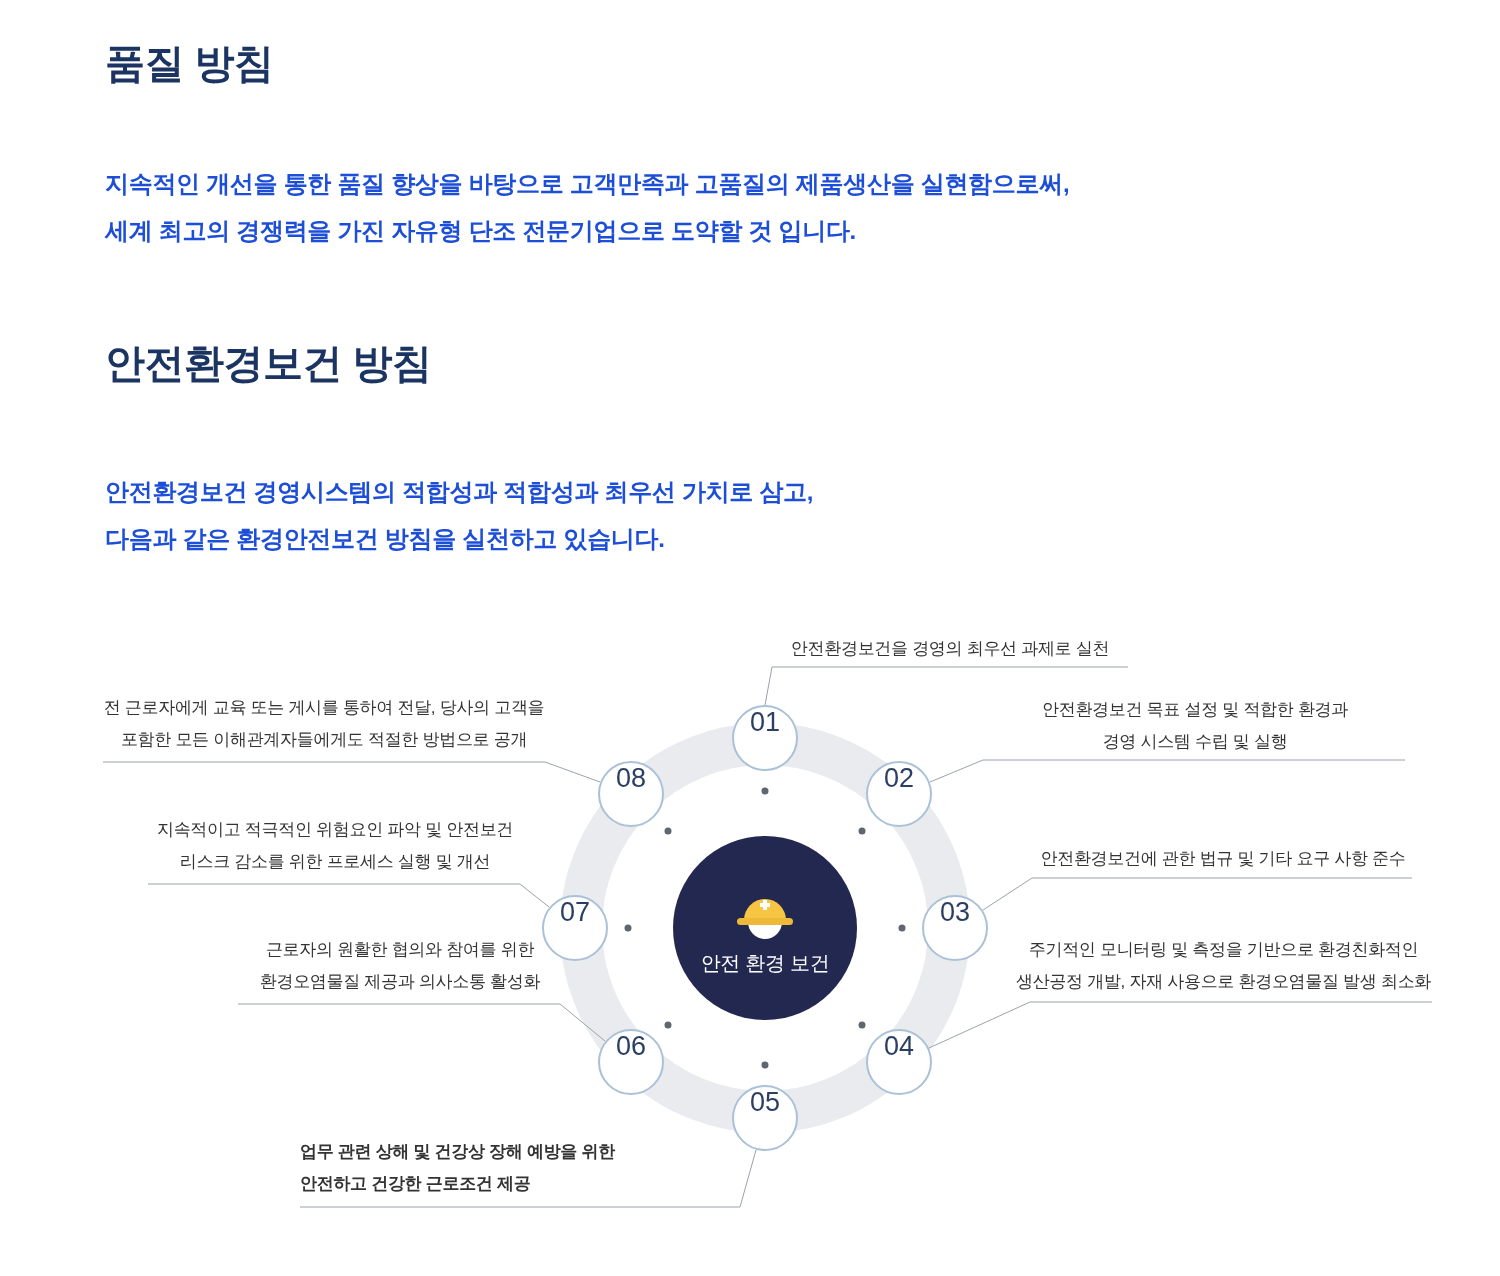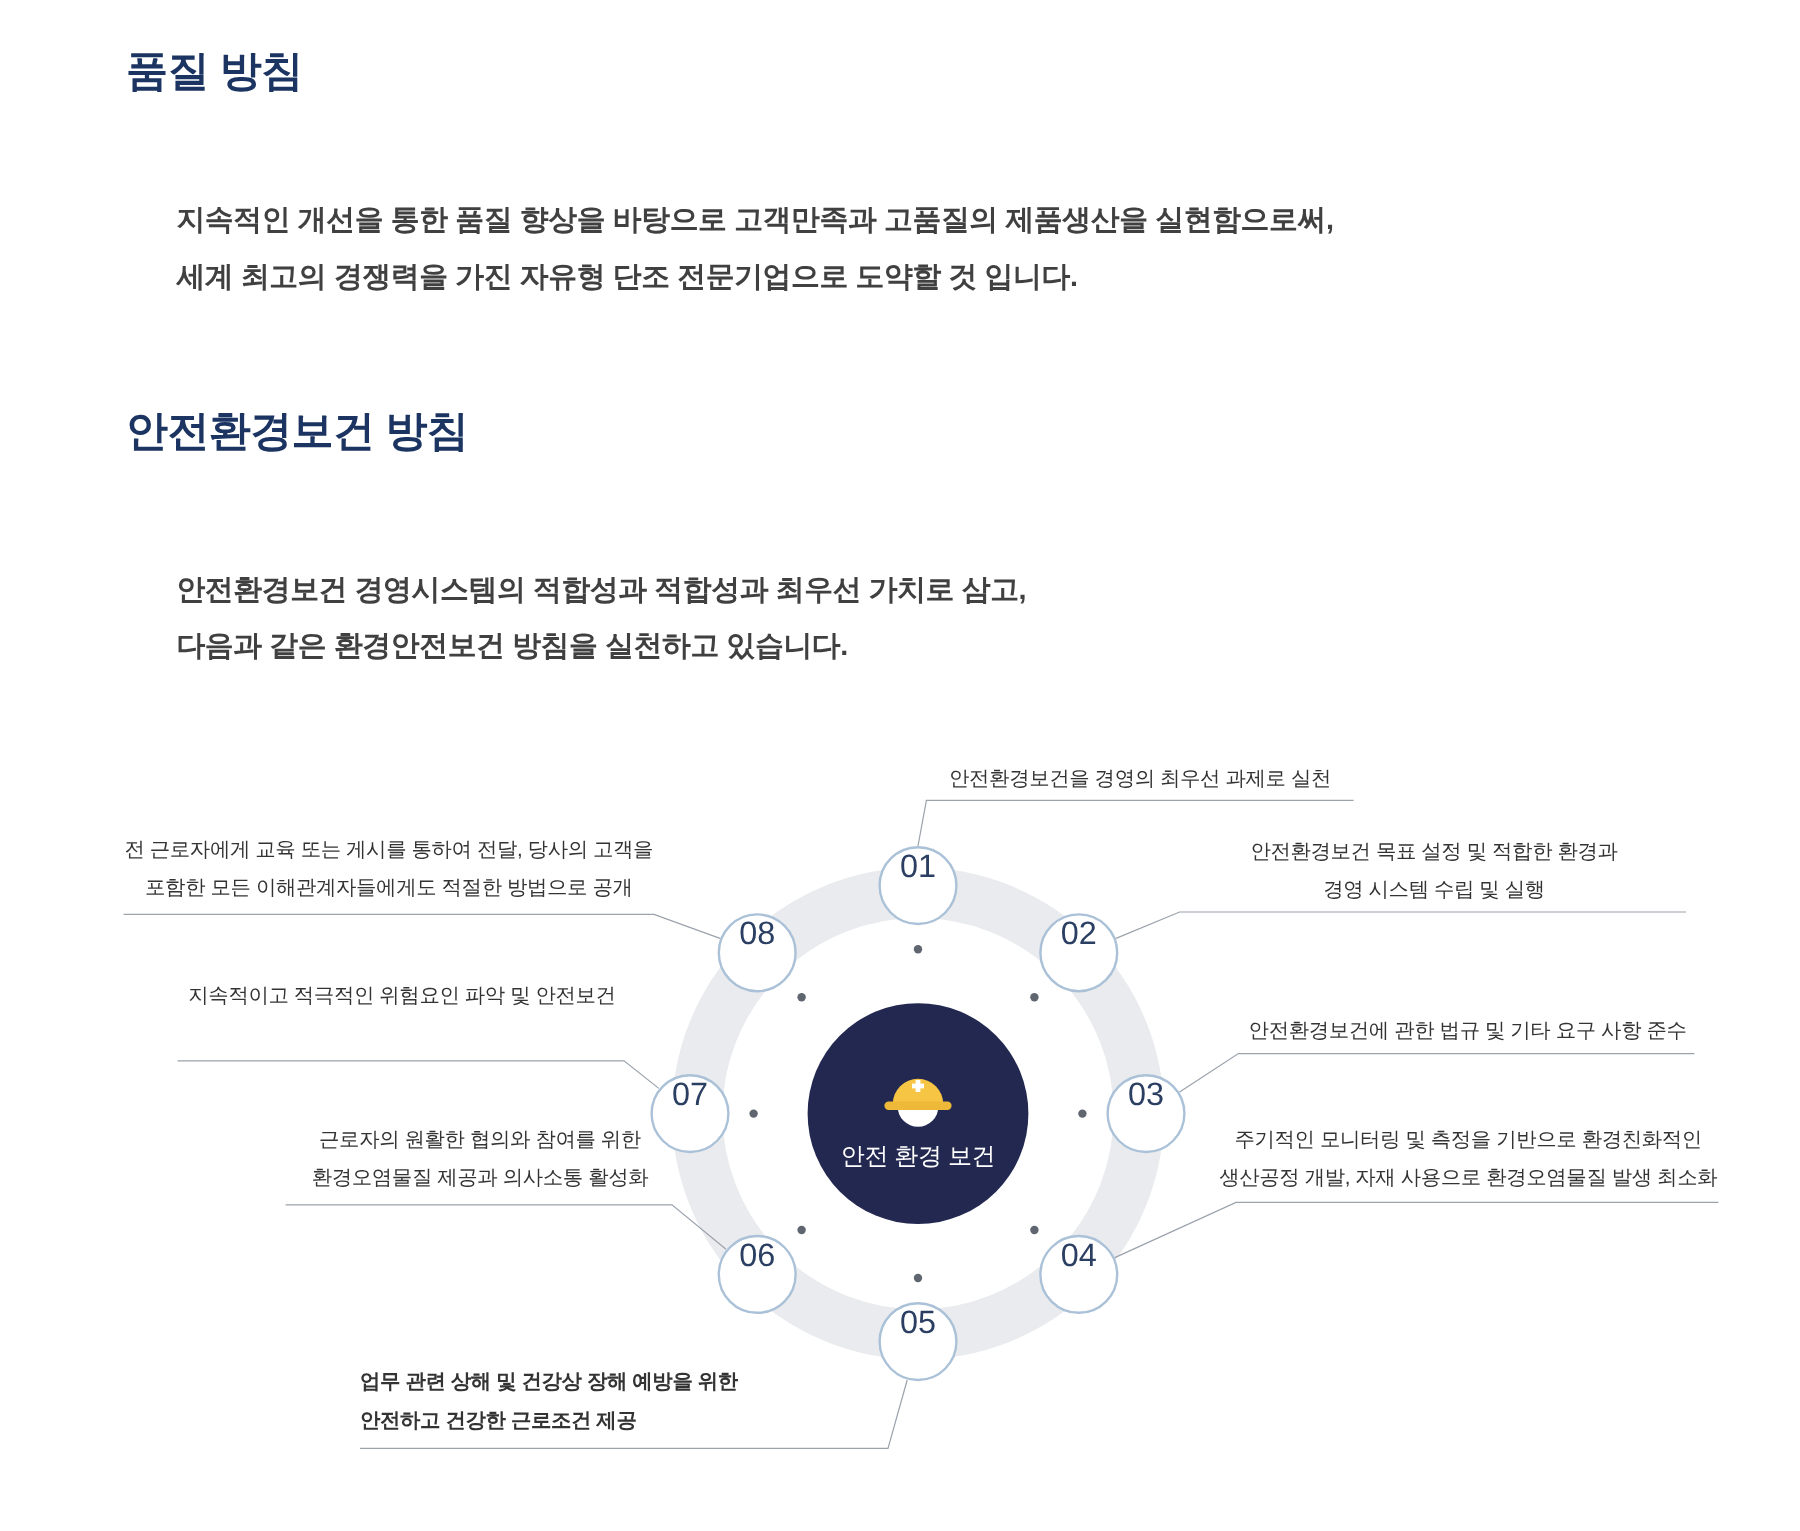--- a/index.html
+++ b/index.html
@@ -1,24 +1,24 @@
 <!DOCTYPE html>
 <html><head>
 <meta charset="utf-8">
 <style>
   * { margin:0; padding:0; box-sizing:border-box; }
   html,body { background:#ffffff; }
   body { font-family:"Liberation Sans","DejaVu Sans",sans-serif; }
   .page { position:relative; width:1500px; height:1276px; background:#ffffff; overflow:hidden; }
 
-  .section-title { position:absolute; left:105px; font-size:35px; font-weight:700; color:#1b3462; letter-spacing:-0.5px; }
+  .section-title { position:absolute; left:105px; font-size:40px; font-weight:700; color:#1b3462; letter-spacing:-0.5px; }
   .title-quality { top:36px; }
   .title-safety { top:336px; }
 
-  .body-text { position:absolute; left:105px; font-size:24px; font-weight:600; color:#404040; line-height:47px; letter-spacing:-0.3px;margin-left:42px; }
+  .body-text { position:absolute; left:105px; font-size:24px; font-weight:600; color:#1d4ed8; line-height:47px; letter-spacing:-0.3px; }
   .body-quality { top:160px; }
   .body-safety { top:468px; }
 
   svg.diagram-lines { position:absolute; left:0; top:0; }
 
   .node { position:absolute; width:66px; height:66px; border-radius:50%; background:#ffffff; border:2px solid #aac1d8;
           display:flex; align-items:flex-start; justify-content:center; font-size:27px; color:#2b3f63; }
   .n01 { left:732px; top:705px; }
   .n02 { left:866px; top:761px; }
   .n03 { left:922px; top:895px; }
@@ -142,19 +142,20 @@
   <div class="dlabel lbl05">
     <span>업무 관련 상해 및 건강상 장해 예방을 위한</span>
     <span>안전하고 건강한 근로조건 제공</span>
   </div>
   <div class="dlabel lbl06">
     <span>근로자의 원활한 협의와 참여를 위한</span>
     <span>환경오염물질 제공과 의사소통 활성화</span>
   </div>
   <div class="dlabel lbl07">
     <span>지속적이고 적극적인 위험요인 파악 및 안전보건</span>
+    <span>리스크 감소를 위한 프로세스 실행 및 개선</span>
   </div>
   <div class="dlabel lbl08">
     <span>전 근로자에게 교육 또는 게시를 통하여 전달, 당사의 고객을</span>
     <span>포함한 모든 이해관계자들에게도 적절한 방법으로 공개</span>
   </div>
 
 </div>
 
 </body></html>

